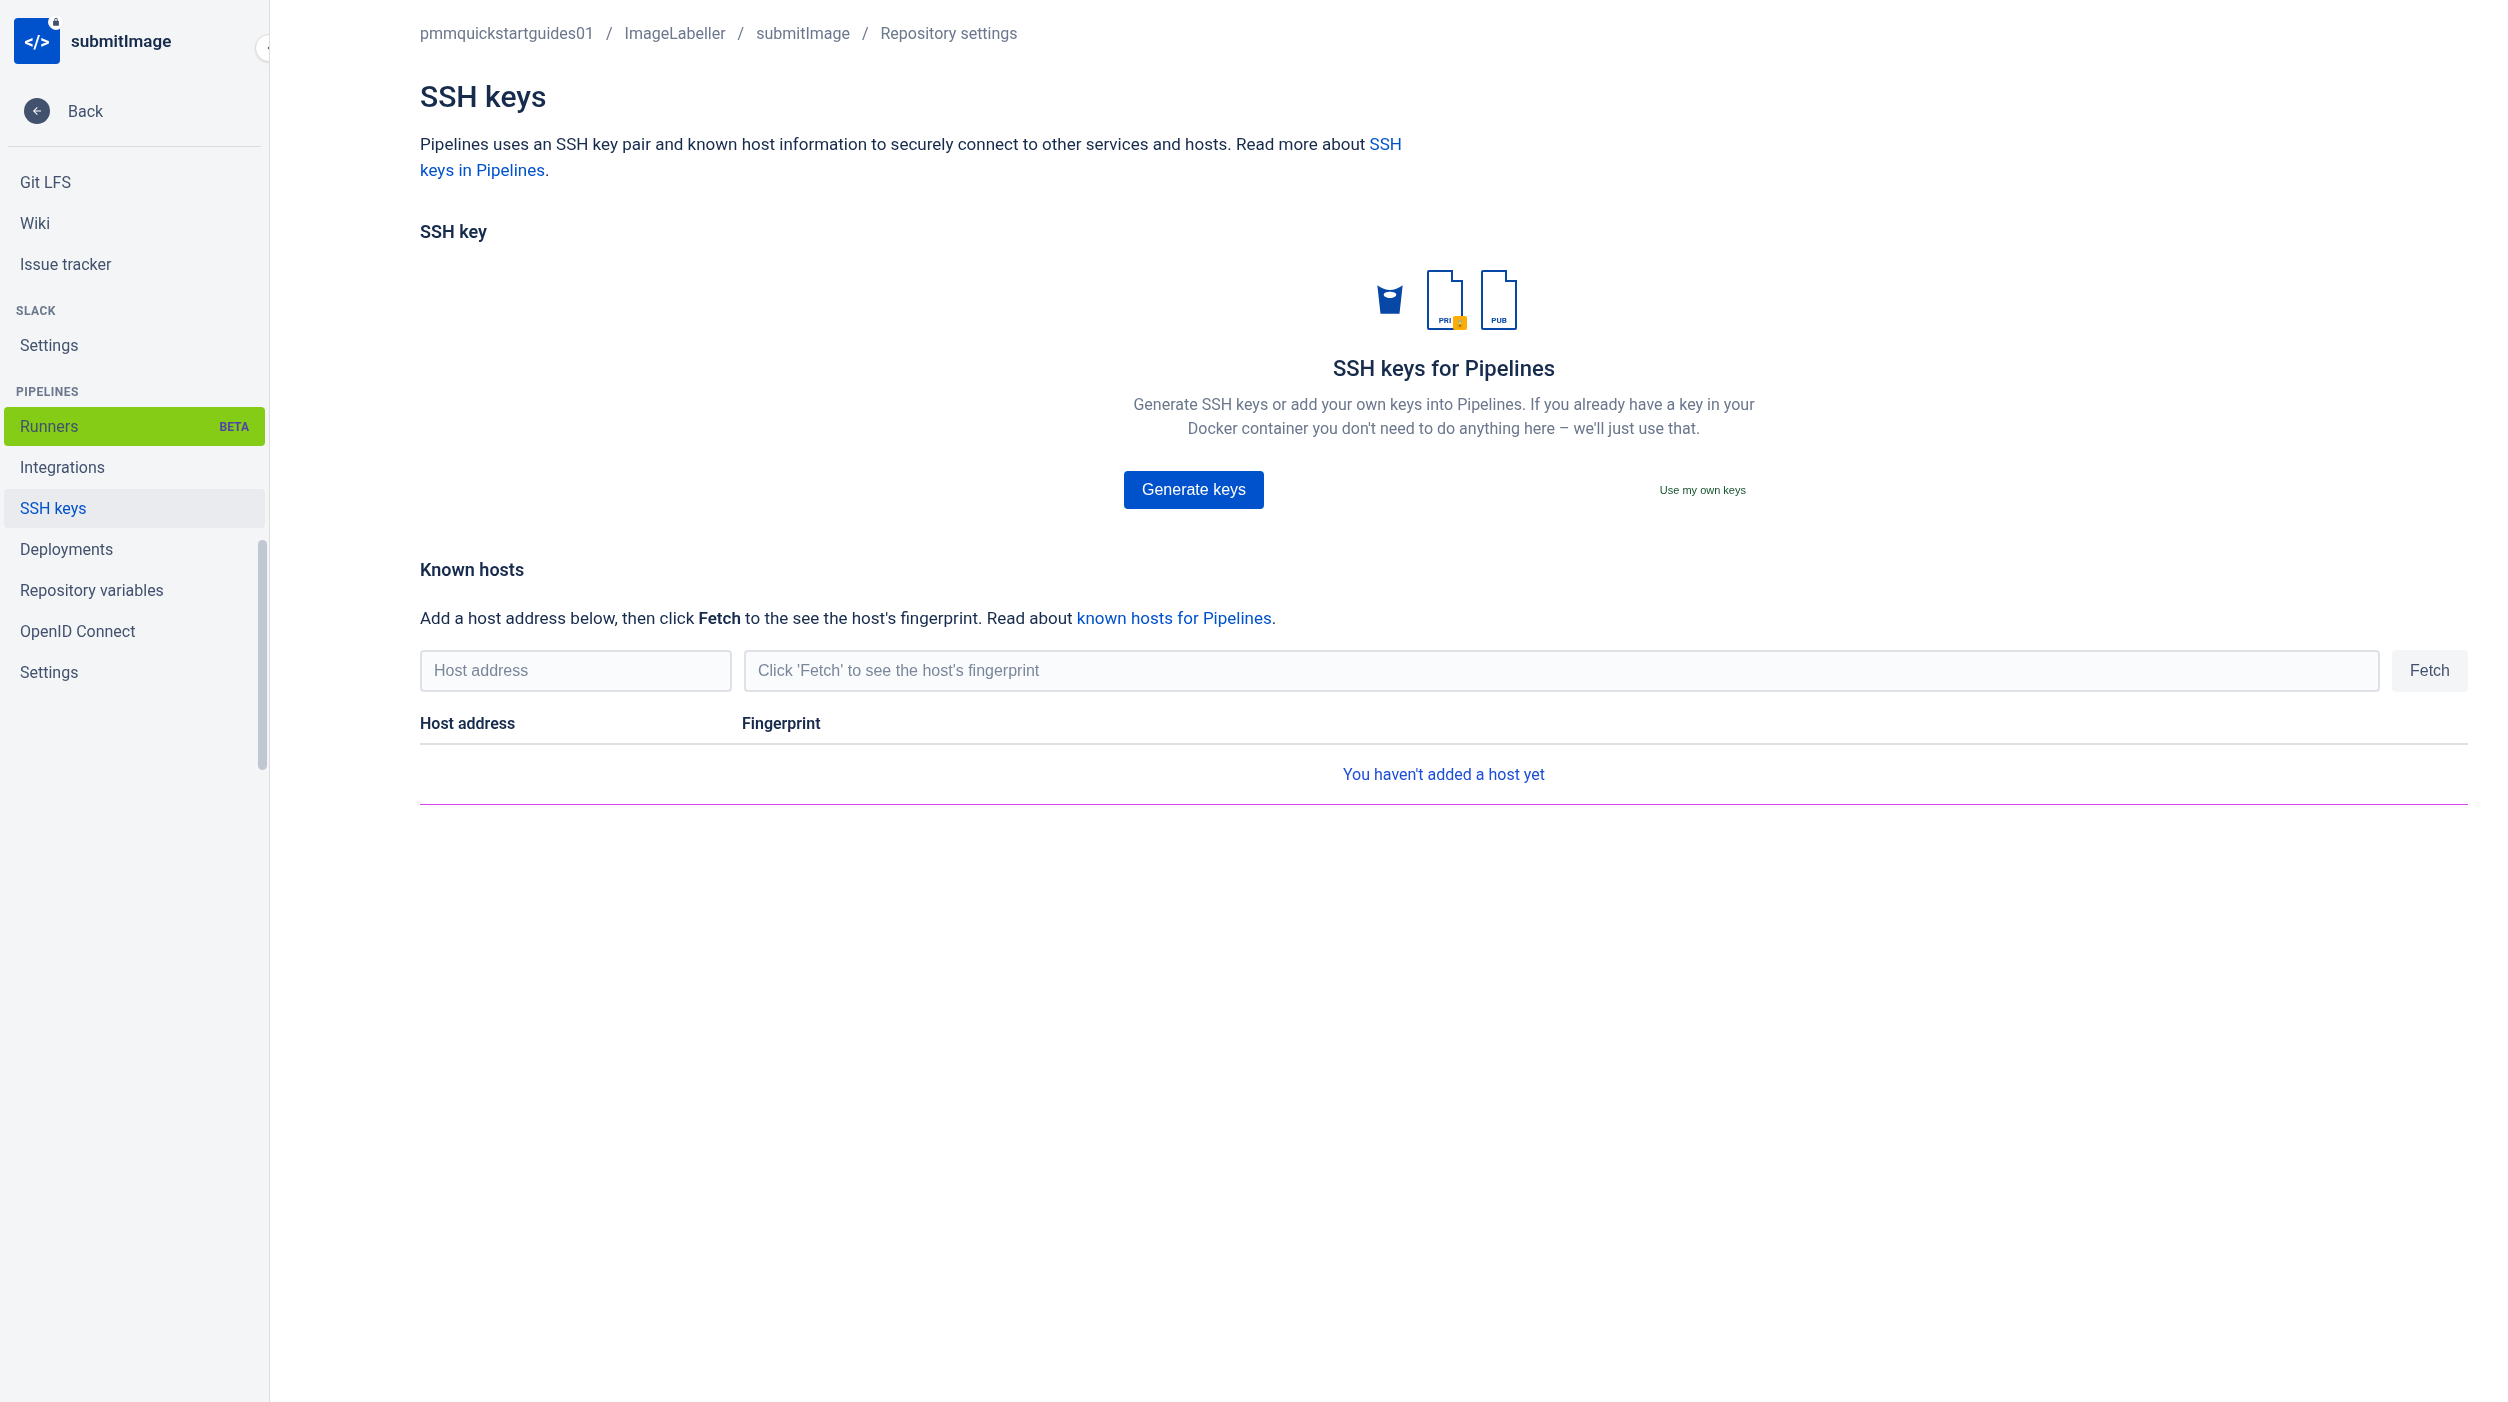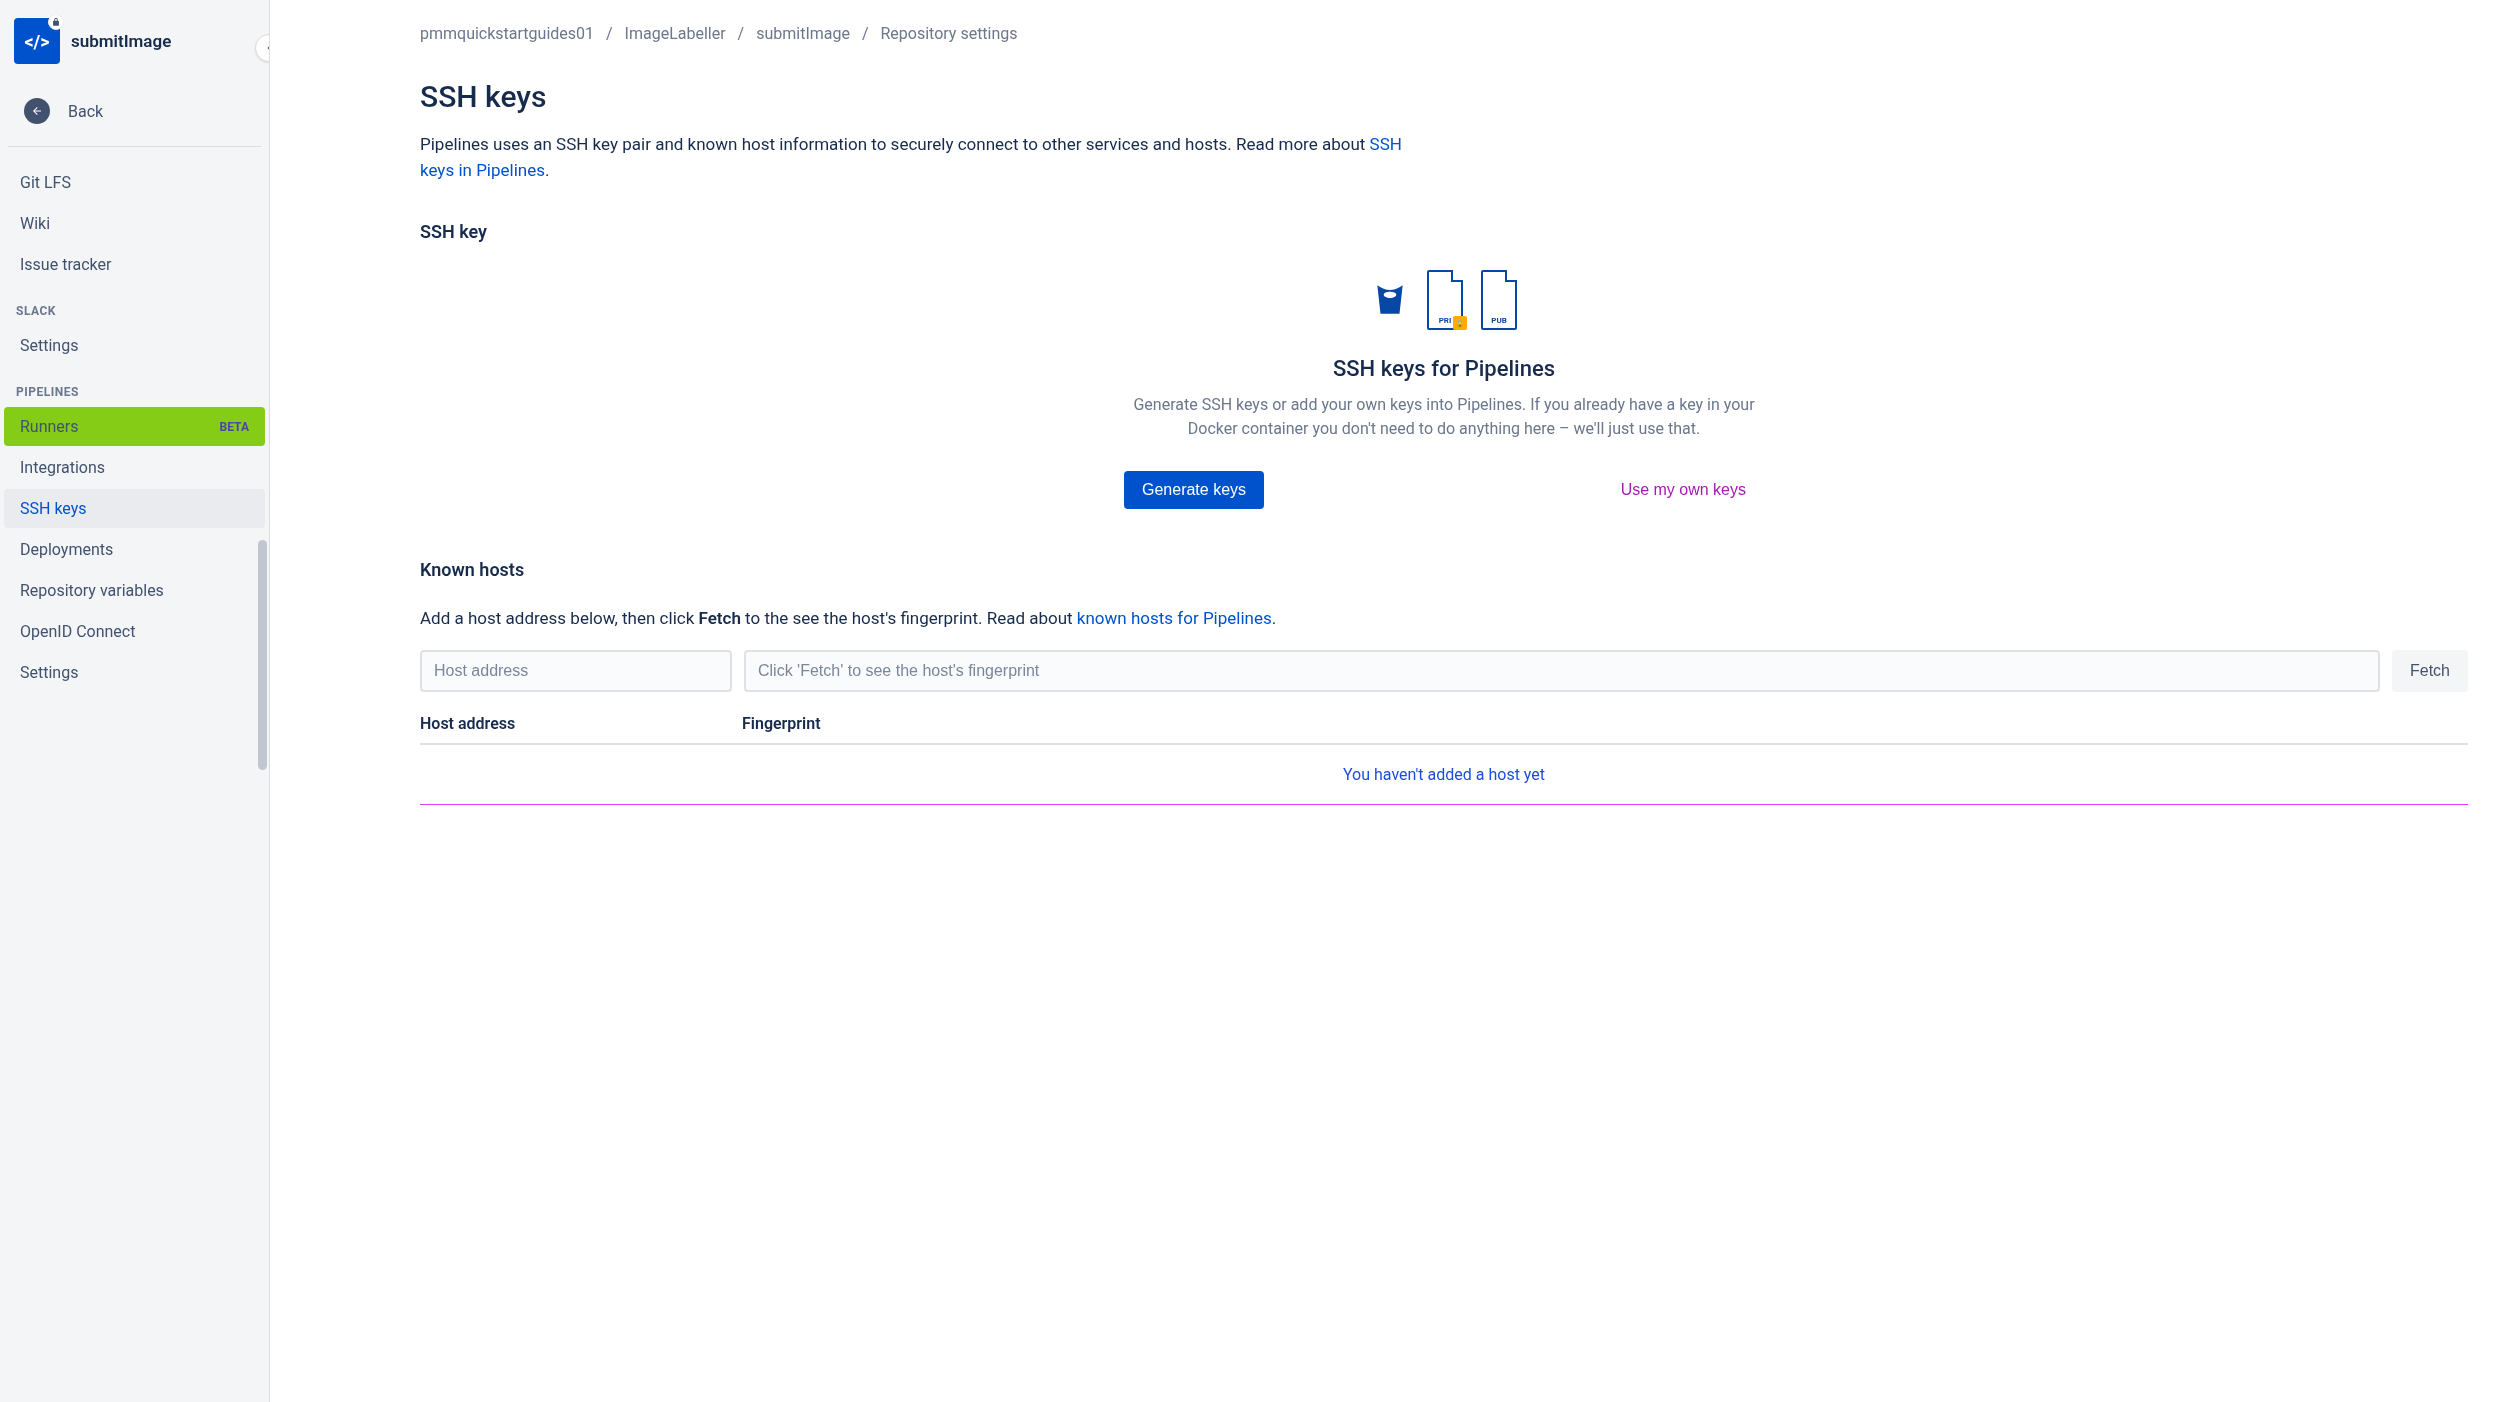--- a/index.html
+++ b/index.html
@@ -49,21 +49,21 @@
 .bucket-icon svg { width: 38px; height: 42px; fill: #0747A6; }
 .doc-icon { width: 36px; height: 60px; border: 2px solid #0747A6; border-radius: 2px; position: relative; display: flex; align-items: flex-end; justify-content: center; padding-bottom: 3px; }
 .doc-icon::before { content: ""; position: absolute; top: -2px; right: -2px; width: 10px; height: 10px; background: #fff; border-left: 2px solid #0747A6; border-bottom: 2px solid #0747A6; }
 .doc-label { font-size: 8px; font-weight: 700; color: #0747A6; }
 .doc-lock { position: absolute; bottom: -2px; right: -6px; width: 14px; height: 14px; background: #FFAB00; border-radius: 2px; display: flex; align-items: center; justify-content: center; font-size: 8px; }
 
 .hero-title { font-size: 22px; font-weight: 500; color: #172B4D; margin-bottom: 12px; }
 .hero-desc { font-size: 16px; color: #6B778C; line-height: 1.5; margin-bottom: 30px; }
 .hero-actions { display: flex; justify-content: space-between; gap: 10px; }
 .btn-primary { background: #0052CC; color: #fff; border: none; padding: 10px 18px; font-size: 16px; font-weight: 500; border-radius: 4px; cursor: pointer; }
-.btn-link { background: transparent; color: #a21caf; border: none; padding: 10px 18px; font-size: 16px; font-weight: 500; cursor: pointer; }
+.btn-link { background: transparent; color: #14532d; border: none; padding: 10px 18px; font-size: 11px; font-weight: 500; cursor: pointer; }
 
 .known-hosts-desc { font-size: 17px; color: #172B4D; margin-bottom: 22px; }
 .known-hosts-desc a { color: #0052CC; text-decoration: none; }
 .known-hosts-desc b { font-weight: 600; }
 
 .host-form { display: flex; gap: 12px; margin-bottom: 22px; }
 .host-input { flex: 0 0 312px; padding: 10px 12px; font-size: 16px; border: 2px solid #DFE1E6; border-radius: 4px; background: #FAFBFC; color: #172B4D; }
 .fingerprint-input { flex: 1; padding: 10px 12px; font-size: 16px; border: 2px solid #DFE1E6; border-radius: 4px; background: #FAFBFC; color: #7A869A; }
 .host-input::placeholder, .fingerprint-input::placeholder { color: #7A869A; }
 .btn-fetch { background: #F4F5F7; border: none; padding: 10px 18px; font-size: 16px; font-weight: 500; cursor: pointer; border-radius: 4px; color: #42526E; }

